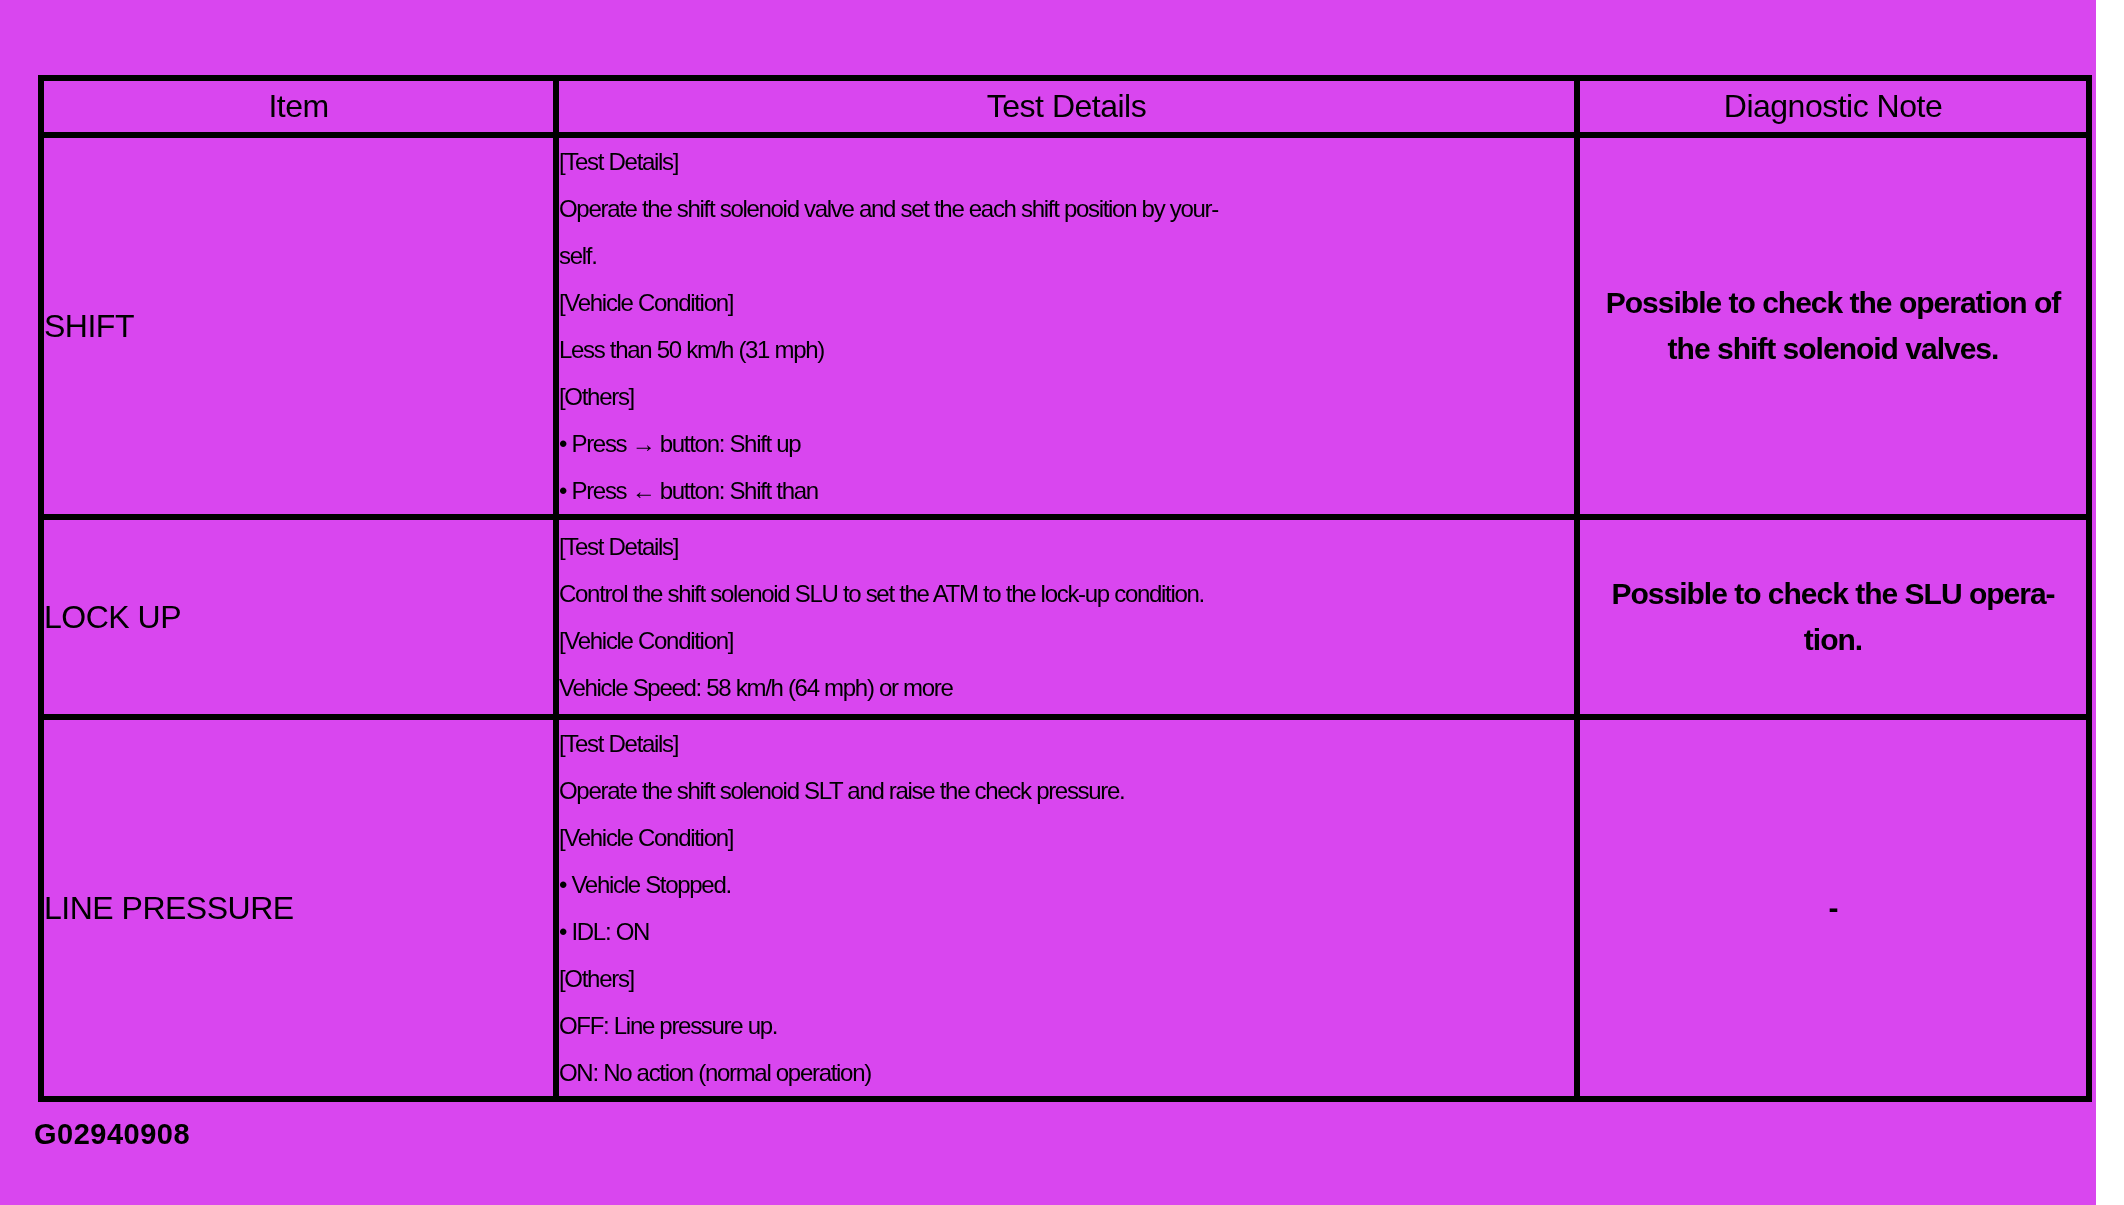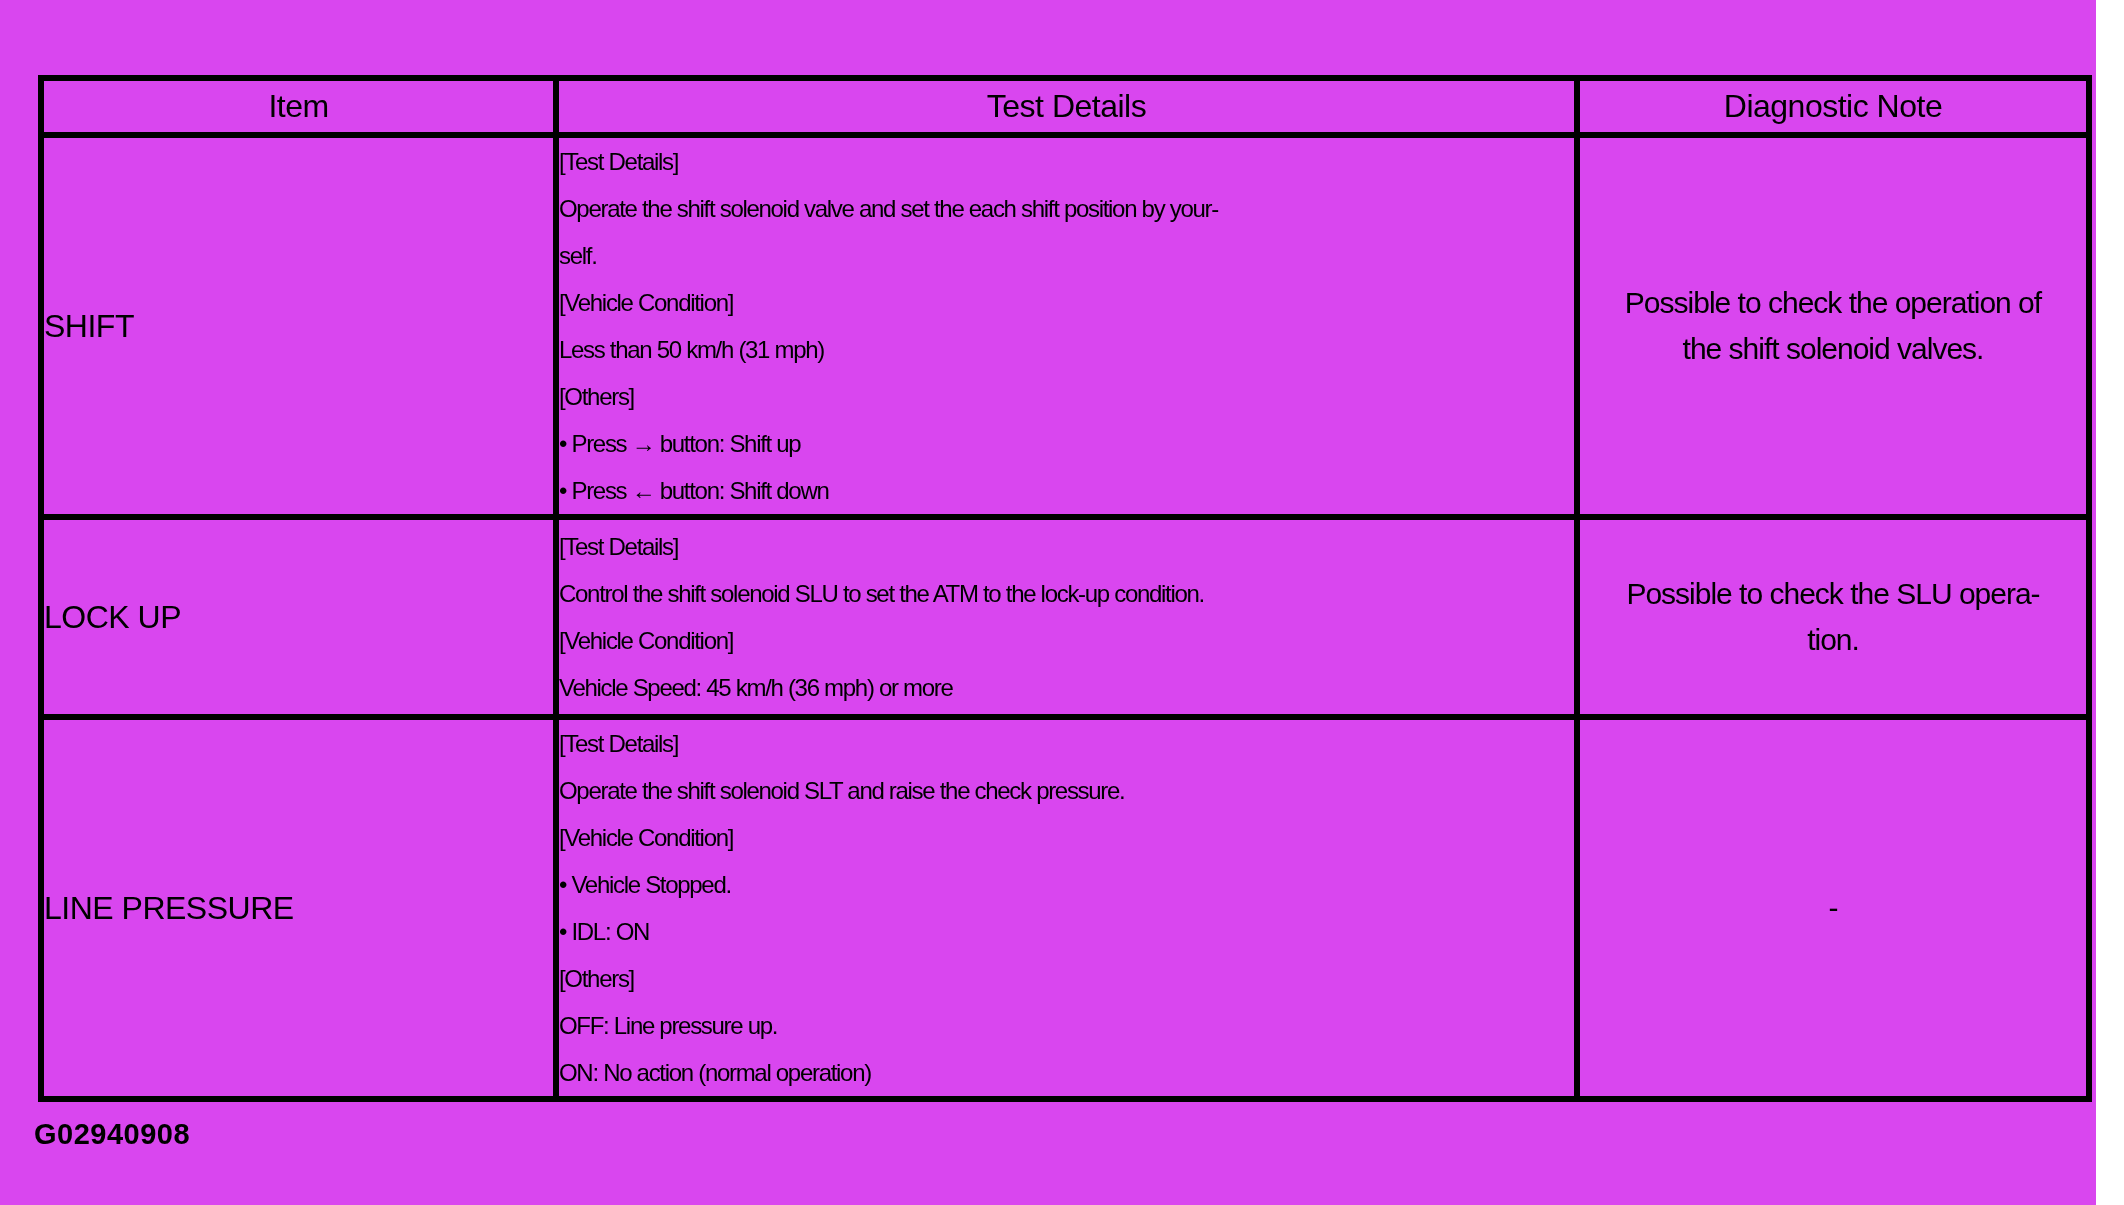--- a/index.html
+++ b/index.html
@@ -63,20 +63,21 @@
   }
   td.note-cell {
     text-align: center;
     vertical-align: middle;
   }
   .note-line {
     font-size: 30px;
     letter-spacing: -1px;
     line-height: 46px;
     white-space: nowrap;
+    font-weight: bold;
   }
   .figure-id {
     position: absolute;
     left: 34px;
     top: 1102px;
     font-size: 29px;
     font-weight: bold;
     letter-spacing: 0.5px;
     margin-top: 16px;
   }
@@ -103,35 +104,35 @@
     <tr class="row-shift">
       <td class="item-cell">SHIFT</td>
       <td class="details-cell">
         <div class="detail-line">[Test Details]</div>
         <div class="detail-line">Operate the shift solenoid valve and set the each shift position by your-</div>
         <div class="detail-line">self.</div>
         <div class="detail-line">[Vehicle Condition]</div>
         <div class="detail-line">Less than 50 km/h (31 mph)</div>
         <div class="detail-line">[Others]</div>
         <div class="detail-line">• Press → button: Shift up</div>
-        <div class="detail-line">• Press ← button: Shift down</div>
+        <div class="detail-line">• Press ← button: Shift than</div>
       </td>
       <td class="note-cell">
         <div class="note-line">Possible to check the operation of</div>
         <div class="note-line">the shift solenoid valves.</div>
       </td>
     </tr>
 
     <tr class="row-lockup">
       <td class="item-cell">LOCK UP</td>
       <td class="details-cell">
         <div class="detail-line">[Test Details]</div>
         <div class="detail-line">Control the shift solenoid SLU to set the ATM to the lock-up condition.</div>
         <div class="detail-line">[Vehicle Condition]</div>
-        <div class="detail-line">Vehicle Speed: 45 km/h (36 mph) or more</div>
+        <div class="detail-line">Vehicle Speed: 58 km/h (64 mph) or more</div>
       </td>
       <td class="note-cell">
         <div class="note-line">Possible to check the SLU opera-</div>
         <div class="note-line">tion.</div>
       </td>
     </tr>
 
     <tr class="row-linepressure">
       <td class="item-cell">LINE PRESSURE</td>
       <td class="details-cell">

